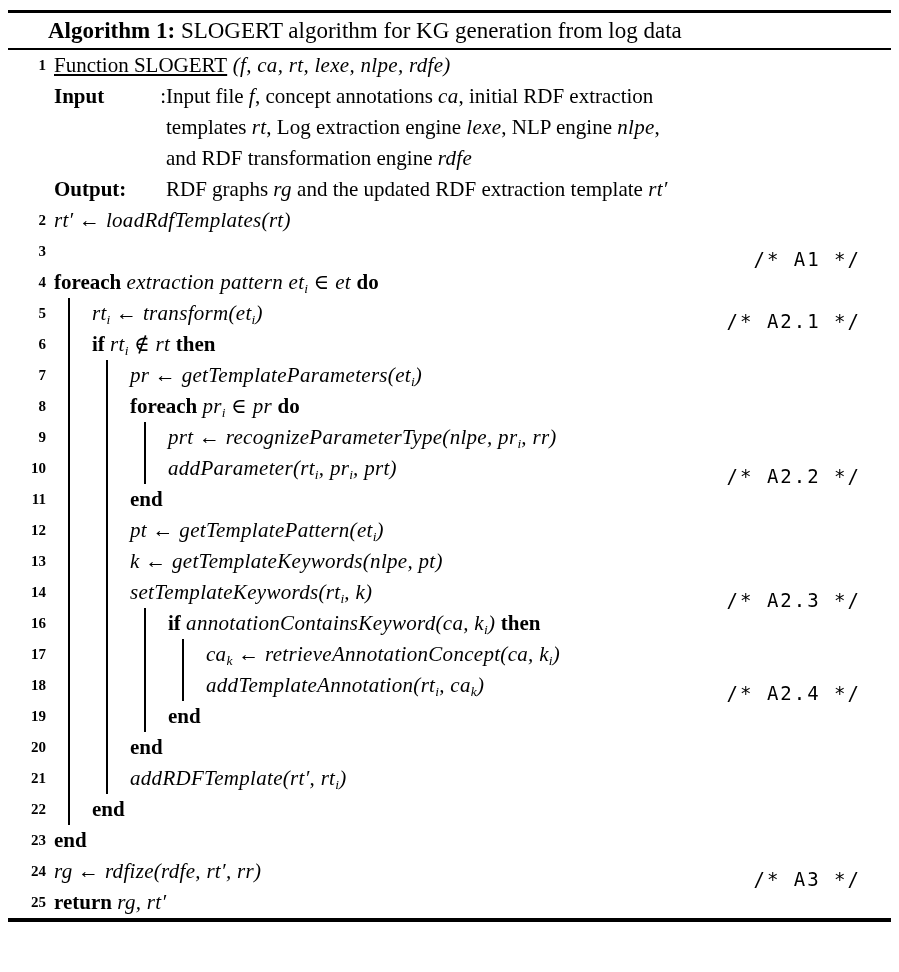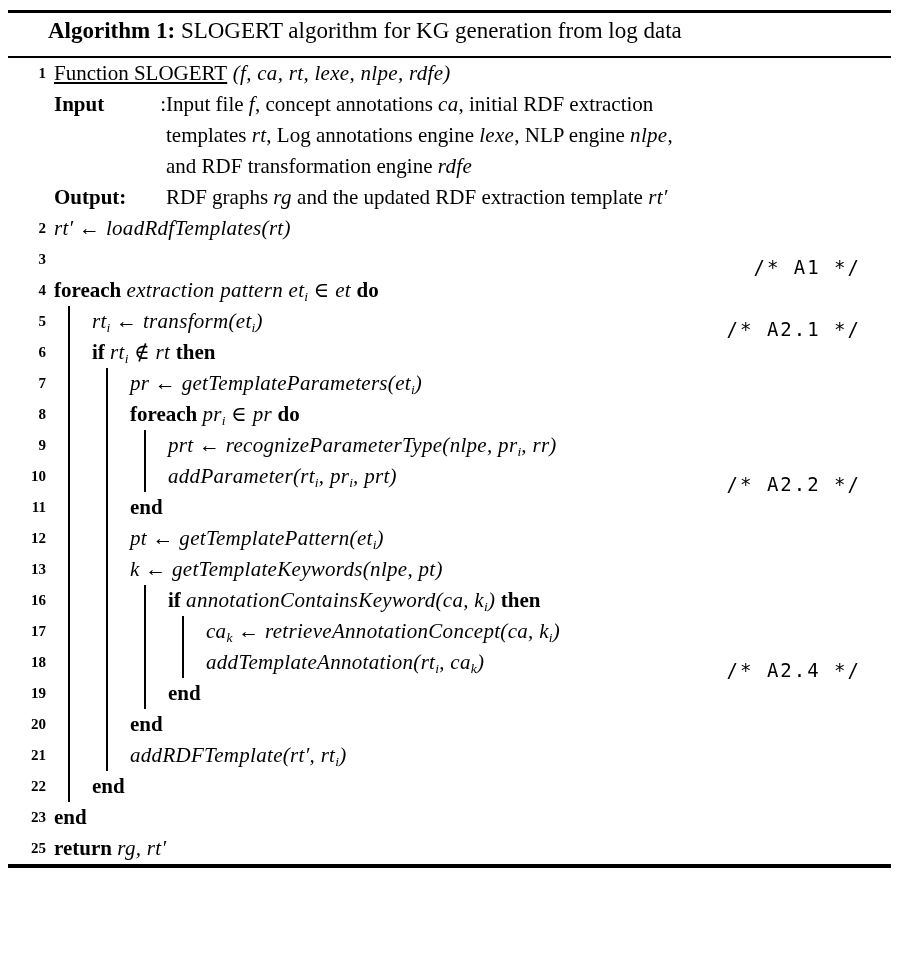--- a/index.html
+++ b/index.html
@@ -7,21 +7,21 @@
     width:899px;height:972px;background:#ffffff;box-sizing:border-box;
     padding-top:10px;position:relative;overflow:hidden;
     font-family:"Liberation Serif","DejaVu Serif","DejaVu Sans",serif;
     color:#000000;
   }
   .rule{margin:0 8px;background:#000000;}
   .rule-top{height:3px;}
   .rule-mid{height:2px;}
   .rule-bottom{height:4px;}
   .caption{
-    height:43px;line-height:35px;padding-left:40px;margin:0 8px;
+    height:35px;line-height:35px;padding-left:40px;margin:0 8px;
     font-size:23px;white-space:pre;overflow:hidden;
   }
   .caption b{font-weight:bold;}
   .algo-body{margin:0 8px;}
   .row{display:flex;height:31px;line-height:31px;font-size:21px;white-space:pre;}
   .num{
     flex:none;width:38px;text-align:right;padding-right:8px;
     font-weight:bold;font-size:15px;line-height:31px;
   }
   .content{position:relative;flex:1 1 auto;min-width:0;}
@@ -48,39 +48,41 @@
 </head>
 <body>
 
 <div class="page">
   <div class="rule rule-top"></div>
   <div class="caption"><b>Algorithm 1:</b><span> SLOGERT algorithm for KG generation from log data</span></div>
   <div class="rule rule-mid"></div>
   <div class="algo-body" id="algo-body">
       <div class="row"><span class="num">1</span><div class="content" style="padding-left: 0px;"><span class="st-u">Function SLOGERT</span><span class="st-m"> (f, ca, rt, lexe, nlpe, rdfe)</span></div></div>
       <div class="row"><span class="num"></span><div class="content" style="padding-left: 0px;"><span class="iolabel"><b>Input</b><span>:</span></span><span class="st-t">Input file </span><span class="st-m">f</span><span class="st-t">, concept annotations </span><span class="st-m">ca</span><span class="st-t">, initial RDF extraction</span></div></div>
-      <div class="row"><span class="num"></span><div class="content" style="padding-left: 112px;"><span class="st-t">templates </span><span class="st-m">rt</span><span class="st-t">, Log annotations engine </span><span class="st-m">lexe</span><span class="st-t">, NLP engine </span><span class="st-m">nlpe</span><span class="st-t">,</span></div></div>
+      <div class="row"><span class="num"></span><div class="content" style="padding-left: 112px;"><span class="st-t">templates </span><span class="st-m">rt</span><span class="st-t">, Log extraction engine </span><span class="st-m">lexe</span><span class="st-t">, NLP engine </span><span class="st-m">nlpe</span><span class="st-t">,</span></div></div>
       <div class="row"><span class="num"></span><div class="content" style="padding-left: 112px;"><span class="st-t">and RDF transformation engine </span><span class="st-m">rdfe</span></div></div>
       <div class="row"><span class="num"></span><div class="content" style="padding-left: 0px;"><span class="iolabel"><b>Output:</b><span></span></span><span class="st-t">RDF graphs </span><span class="st-m">rg</span><span class="st-t"> and the updated RDF extraction template </span><span class="st-m">rt′</span></div></div>
       <div class="row"><span class="num">2</span><div class="content" style="padding-left: 0px;"><span class="st-m">rt′ ← loadRdfTemplates(rt)</span></div></div>
       <div class="row"><span class="num">3</span><div class="content" style="padding-left: 0px;"><span class="comment">/* A1 */</span></div></div>
       <div class="row"><span class="num">4</span><div class="content" style="padding-left: 0px;"><span class="st-k">foreach </span><span class="st-m">extraction pattern et</span><span class="st-s">i</span><span class="st-m"> ∈ et </span><span class="st-k">do</span></div></div>
       <div class="row"><span class="num">5</span><div class="content" style="padding-left: 38px;"><i class="bar" style="left: 14px;"></i><span class="st-m">rt</span><span class="st-s">i</span><span class="st-m"> ← transform(et</span><span class="st-s">i</span><span class="st-m">)</span><span class="comment">/* A2.1 */</span></div></div>
       <div class="row"><span class="num">6</span><div class="content" style="padding-left: 38px;"><i class="bar" style="left: 14px;"></i><span class="st-k">if </span><span class="st-m">rt</span><span class="st-s">i</span><span class="st-m"> ∉ rt </span><span class="st-k">then</span></div></div>
       <div class="row"><span class="num">7</span><div class="content" style="padding-left: 76px;"><i class="bar" style="left: 14px;"></i><i class="bar" style="left: 52px;"></i><span class="st-m">pr ← getTemplateParameters(et</span><span class="st-s">i</span><span class="st-m">)</span></div></div>
       <div class="row"><span class="num">8</span><div class="content" style="padding-left: 76px;"><i class="bar" style="left: 14px;"></i><i class="bar" style="left: 52px;"></i><span class="st-k">foreach </span><span class="st-m">pr</span><span class="st-s">i</span><span class="st-m"> ∈ pr </span><span class="st-k">do</span></div></div>
       <div class="row"><span class="num">9</span><div class="content" style="padding-left: 114px;"><i class="bar" style="left: 14px;"></i><i class="bar" style="left: 52px;"></i><i class="bar" style="left: 90px;"></i><span class="st-m">prt ← recognizeParameterType(nlpe, pr</span><span class="st-s">i</span><span class="st-m">, rr)</span></div></div>
       <div class="row"><span class="num">10</span><div class="content" style="padding-left: 114px;"><i class="bar" style="left: 14px;"></i><i class="bar" style="left: 52px;"></i><i class="bar" style="left: 90px;"></i><span class="st-m">addParameter(rt</span><span class="st-s">i</span><span class="st-m">, pr</span><span class="st-s">i</span><span class="st-m">, prt)</span><span class="comment">/* A2.2 */</span></div></div>
       <div class="row"><span class="num">11</span><div class="content" style="padding-left: 76px;"><i class="bar" style="left: 14px;"></i><i class="bar" style="left: 52px;"></i><span class="st-k">end</span></div></div>
       <div class="row"><span class="num">12</span><div class="content" style="padding-left: 76px;"><i class="bar" style="left: 14px;"></i><i class="bar" style="left: 52px;"></i><span class="st-m">pt ← getTemplatePattern(et</span><span class="st-s">i</span><span class="st-m">)</span></div></div>
       <div class="row"><span class="num">13</span><div class="content" style="padding-left: 76px;"><i class="bar" style="left: 14px;"></i><i class="bar" style="left: 52px;"></i><span class="st-m">k ← getTemplateKeywords(nlpe, pt)</span></div></div>
+      <div class="row"><span class="num">14</span><div class="content" style="padding-left: 76px;"><i class="bar" style="left: 14px;"></i><i class="bar" style="left: 52px;"></i><span class="st-m">setTemplateKeywords(rt</span><span class="st-s">i</span><span class="st-m">, k)</span><span class="comment">/* A2.3 */</span></div></div>
       <div class="row"><span class="num">16</span><div class="content" style="padding-left: 114px;"><i class="bar" style="left: 14px;"></i><i class="bar" style="left: 52px;"></i><i class="bar" style="left: 90px;"></i><span class="st-k">if </span><span class="st-m">annotationContainsKeyword(ca, k</span><span class="st-s">i</span><span class="st-m">) </span><span class="st-k">then</span></div></div>
       <div class="row"><span class="num">17</span><div class="content" style="padding-left: 152px;"><i class="bar" style="left: 14px;"></i><i class="bar" style="left: 52px;"></i><i class="bar" style="left: 90px;"></i><i class="bar" style="left: 128px;"></i><span class="st-m">ca</span><span class="st-s">k</span><span class="st-m"> ← retrieveAnnotationConcept(ca, k</span><span class="st-s">i</span><span class="st-m">)</span></div></div>
       <div class="row"><span class="num">18</span><div class="content" style="padding-left: 152px;"><i class="bar" style="left: 14px;"></i><i class="bar" style="left: 52px;"></i><i class="bar" style="left: 90px;"></i><i class="bar" style="left: 128px;"></i><span class="st-m">addTemplateAnnotation(rt</span><span class="st-s">i</span><span class="st-m">, ca</span><span class="st-s">k</span><span class="st-m">)</span><span class="comment">/* A2.4 */</span></div></div>
       <div class="row"><span class="num">19</span><div class="content" style="padding-left: 114px;"><i class="bar" style="left: 14px;"></i><i class="bar" style="left: 52px;"></i><i class="bar" style="left: 90px;"></i><span class="st-k">end</span></div></div>
       <div class="row"><span class="num">20</span><div class="content" style="padding-left: 76px;"><i class="bar" style="left: 14px;"></i><i class="bar" style="left: 52px;"></i><span class="st-k">end</span></div></div>
       <div class="row"><span class="num">21</span><div class="content" style="padding-left: 76px;"><i class="bar" style="left: 14px;"></i><i class="bar" style="left: 52px;"></i><span class="st-m">addRDFTemplate(rt′, rt</span><span class="st-s">i</span><span class="st-m">)</span></div></div>
       <div class="row"><span class="num">22</span><div class="content" style="padding-left: 38px;"><i class="bar" style="left: 14px;"></i><span class="st-k">end</span></div></div>
       <div class="row"><span class="num">23</span><div class="content" style="padding-left: 0px;"><span class="st-k">end</span></div></div>
+      <div class="row"><span class="num">24</span><div class="content" style="padding-left: 0px;"><span class="st-m">rg ← rdfize(rdfe, rt′, rr)</span><span class="comment">/* A3 */</span></div></div>
       <div class="row"><span class="num">25</span><div class="content" style="padding-left: 0px;"><span class="st-k">return </span><span class="st-m">rg, rt′</span></div></div>
     </div>
   <div class="rule rule-bottom"></div>
 </div>
 
 </body></html>

